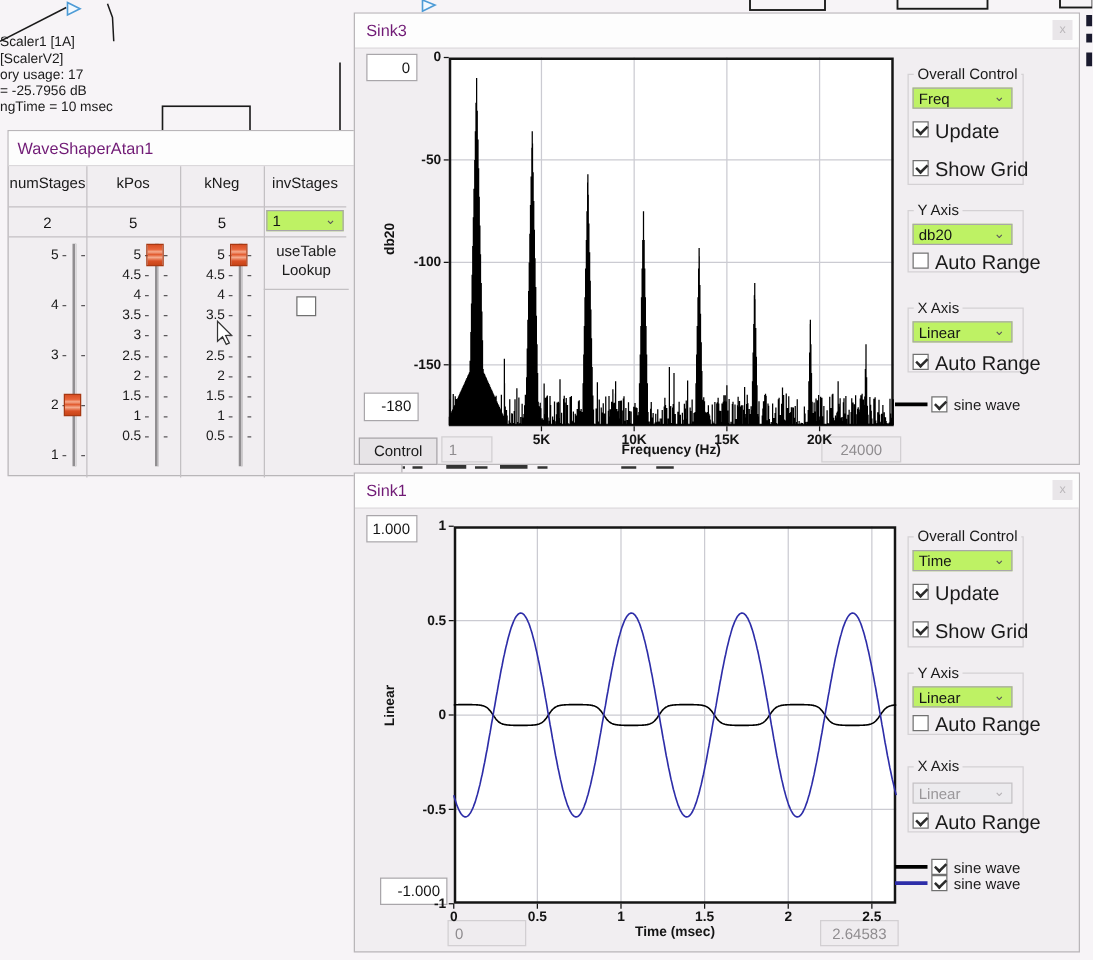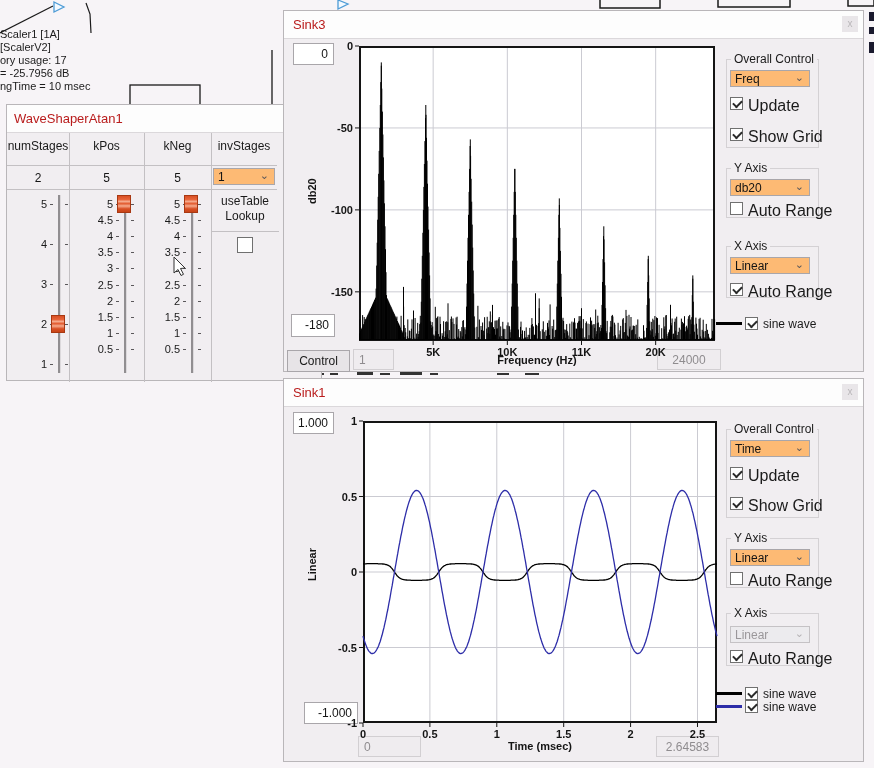--- a/index.html
+++ b/index.html
@@ -3,39 +3,39 @@
 <meta charset="utf-8">
 <style>
   html,body{margin:0;padding:0;background:#f7f4f7;}
   *{box-sizing:border-box;}
   #stage{position:relative;width:874px;height:768px;overflow:hidden;
          font-family:"Liberation Sans",sans-serif;font-size:12px;color:#1a1a1a;background:#f7f4f7;}
   .bgsvg{position:absolute;left:0;top:0;z-index:0;}
   .scaler-line{position:absolute;left:0;font-size:11px;color:#1b1b1b;white-space:nowrap;z-index:0;}
   .win{position:absolute;background:#f1eef1;border:1px solid #b9b6b9;z-index:2;}
   .titlebar{position:absolute;left:0;top:0;right:0;height:28px;background:#fdfdfd;border-bottom:1px solid #dbd8db;}
-  .title{position:absolute;left:9px;top:6px;font-size:13px;color:#b91c1c;}
+  .title{position:absolute;left:9px;top:6px;font-size:13px;color:#701a75;}
   .closebtn{position:absolute;right:5px;top:5px;width:16px;height:16px;background:#e9e6e9;
             color:#bab7ba;font-size:10px;text-align:center;line-height:15px;}
   .rangebox{position:absolute;background:#ffffff;border:1px solid #a9a6aa;color:#141414;
             text-align:right;padding:3px 5px 0 0;font-size:12px;}
   .numfield{position:absolute;background:#efecef;border:1px solid #d2cfd2;color:#8f8c8f;
             padding:3px 5px 0 5px;font-size:12px;}
   .numfield.right{text-align:center;}
   .btn{position:absolute;background:#e7e4e7;border:1px solid #a9a6aa;font-family:"Liberation Sans",sans-serif;
        font-size:12px;color:#1a1a1a;text-align:center;padding:0;}
   .vlabel{position:absolute;transform:rotate(-90deg);transform-origin:left top;
           font-size:11px;font-weight:bold;color:#141414;white-space:nowrap;}
   .plot{position:absolute;background:#ffffff;}
   .axis-title{position:absolute;font-size:11px;font-weight:bold;color:#141414;text-align:center;}
   .tickx{position:absolute;font-size:11px;font-weight:bold;color:#141414;text-align:center;width:48px;}
   .ticky{position:absolute;font-size:11px;font-weight:bold;color:#141414;text-align:right;width:38px;}
   .group{position:absolute;border:1px solid #d4d1d4;}
   .group-label{position:absolute;left:4px;top:-8px;background:#f1eef1;padding:0 3px;font-size:12px;color:#1a1a1a;white-space:nowrap;}
-  .dd{position:absolute;height:17px;background:#fdba74;border:1px solid #a9a6aa;padding:1px 4px 0 4px;font-size:12px;color:#141414;}
+  .dd{position:absolute;height:17px;background:#bef264;border:1px solid #a9a6aa;padding:1px 4px 0 4px;font-size:12px;color:#141414;}
   .dd .chev{position:absolute;right:5px;top:0px;color:#5a575a;font-size:11px;}
   .dd.disabled{background:#ecebee;border-color:#c5c2c5;color:#9a979a;}
   .dd.disabled .chev{color:#b5b2b5;}
   .cbrow{position:absolute;height:14px;white-space:nowrap;}
   .cb{position:absolute;left:0;top:0;width:13px;height:13px;background:#ffffff;border:1px solid #707070;}
   .cb.checked::after{content:"";position:absolute;left:2px;top:2px;width:7px;height:4px;
      border-left:2px solid #2b2b2b;border-bottom:2px solid #2b2b2b;transform:rotate(-45deg);}
   .cblabel{position:absolute;left:18px;top:0px;font-size:16px;color:#1a1a1a;}
   .legend-line{position:absolute;height:3px;width:26px;}
   
@@ -262,21 +262,21 @@
         <span class="cb checked"></span>
         <span class="cblabel">Auto Range</span>
       </div>
     </div>
     <div id="legend3"></div>
   <div class="legend-line" style="left: 432px; top: 311px; background: rgb(0, 0, 0);"></div>
       <span class="cb checked" style="position: absolute; left: 461px; top: 306px;"></span>
       <span style="position: absolute; left: 479px; top: 306px; font-size: 12px;">sine wave</span>
       <div class="tickx" style="left: 125.167px; top: 335px;">5K</div>
       <div class="tickx" style="left: 199.333px; top: 335px;">10K</div>
-      <div class="tickx" style="left: 273.5px; top: 335px;">11K</div>
+      <div class="tickx" style="left: 273.5px; top: 335px;">15K</div>
       <div class="tickx" style="left: 347.667px; top: 335px;">20K</div>
       <div class="ticky" style="left: 31px; top: 29px;">0</div>
       <div class="ticky" style="left: 31px; top: 110.944px;">-50</div>
       <div class="ticky" style="left: 31px; top: 192.889px;">-100</div>
       <div class="ticky" style="left: 31px; top: 274.833px;">-150</div>
     </div>
 
   <div class="win" id="sink1" style="left:283px;top:378px;width:581px;height:384px">
     <div class="titlebar">
       <span class="title">Sink1</span>

